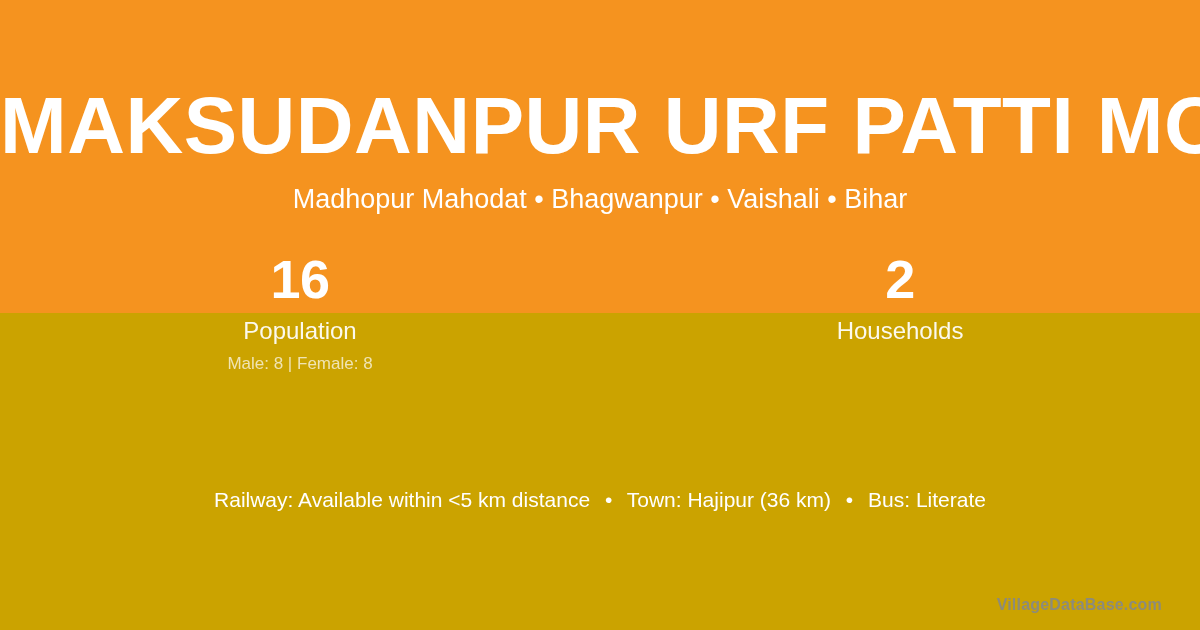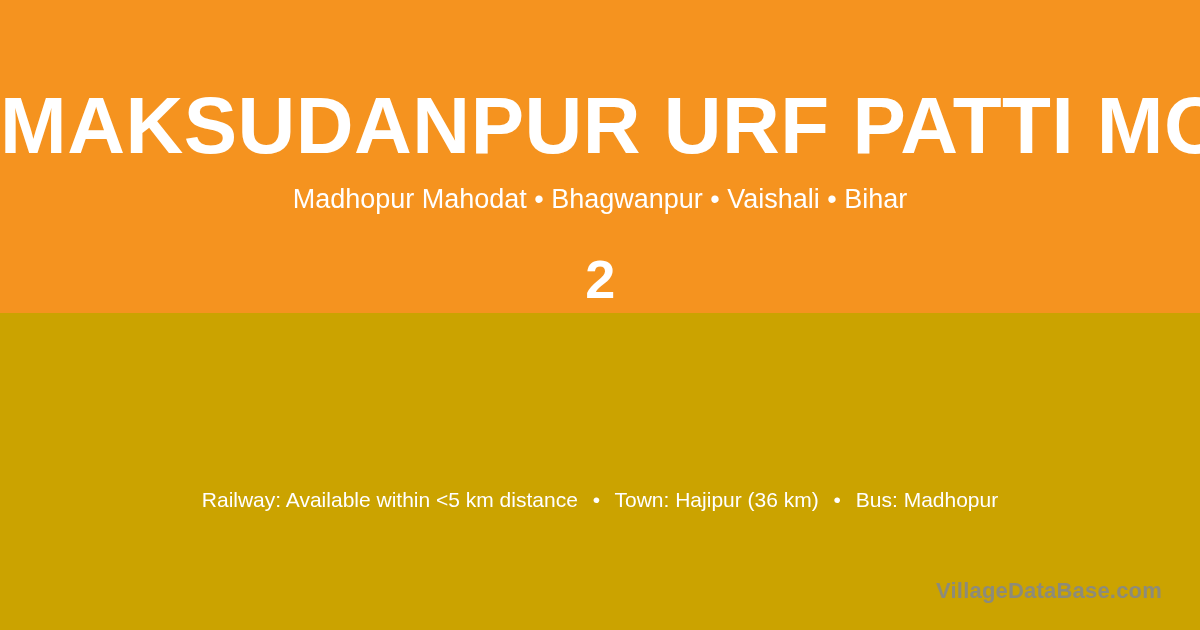--- a/index.html
+++ b/index.html
@@ -138,55 +138,61 @@
   .info-sep {
     display: inline-block;
     padding: 0 9px;
     color: #ffffff;
   }
 
   
   .watermark {
     position: absolute;
     right: 38px;
-    bottom: 26px;
+    bottom: 12px;
     height: 26px;
     line-height: 26px;
     color: #8c8b7b;
-    font-size: 22px;
+    font-size: 16px;
     font-weight: 700;
     letter-spacing: 0.2px;
     white-space: nowrap;
   }
 </style>
 </head>
 <body>
 
 <div class="card">
 
   <div class="band-orange"></div>
   <div class="band-gold"></div>
 
   <div class="title">MAKSUDANPUR URF PATTI MOTALI</div>
 
   <div class="subtitle">Madhopur Mahodat • Bhagwanpur • Vaishali • Bihar</div>
 
   <div class="stats">
 
+    <div class="stat">
+      <span class="stat-value">16</span>
+      <span class="stat-label">Population</span>
+      <span class="stat-sub">Male: 8 | Female: 8</span>
+    </div>
 
     <div class="stat">
       <span class="stat-value">2</span>
+      <span class="stat-label">Households</span>
     </div>
 
 
   </div>
 
   <div class="info-line">
     <span>Railway: Available within &lt;5 km distance</span>
     <span class="info-sep">•</span>
     <span>Town: Hajipur (36 km)</span>
     <span class="info-sep">•</span>
-    <span>Bus: Madhopur</span>
+    <span>Bus: Literate</span>
   </div>
 
   <div class="watermark">VillageDataBase.com</div>
 
 </div>
 
 </body></html>

